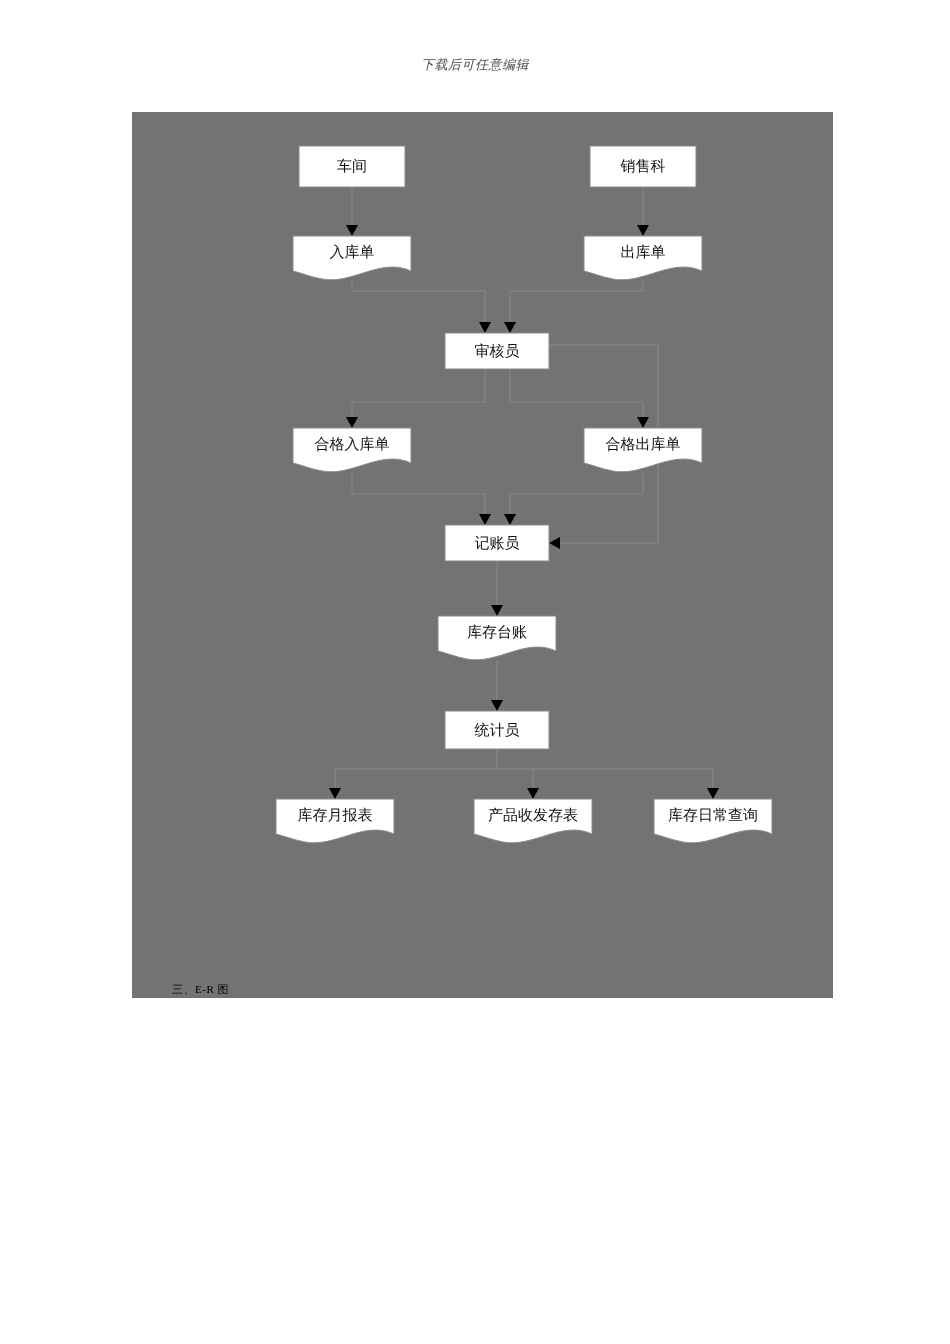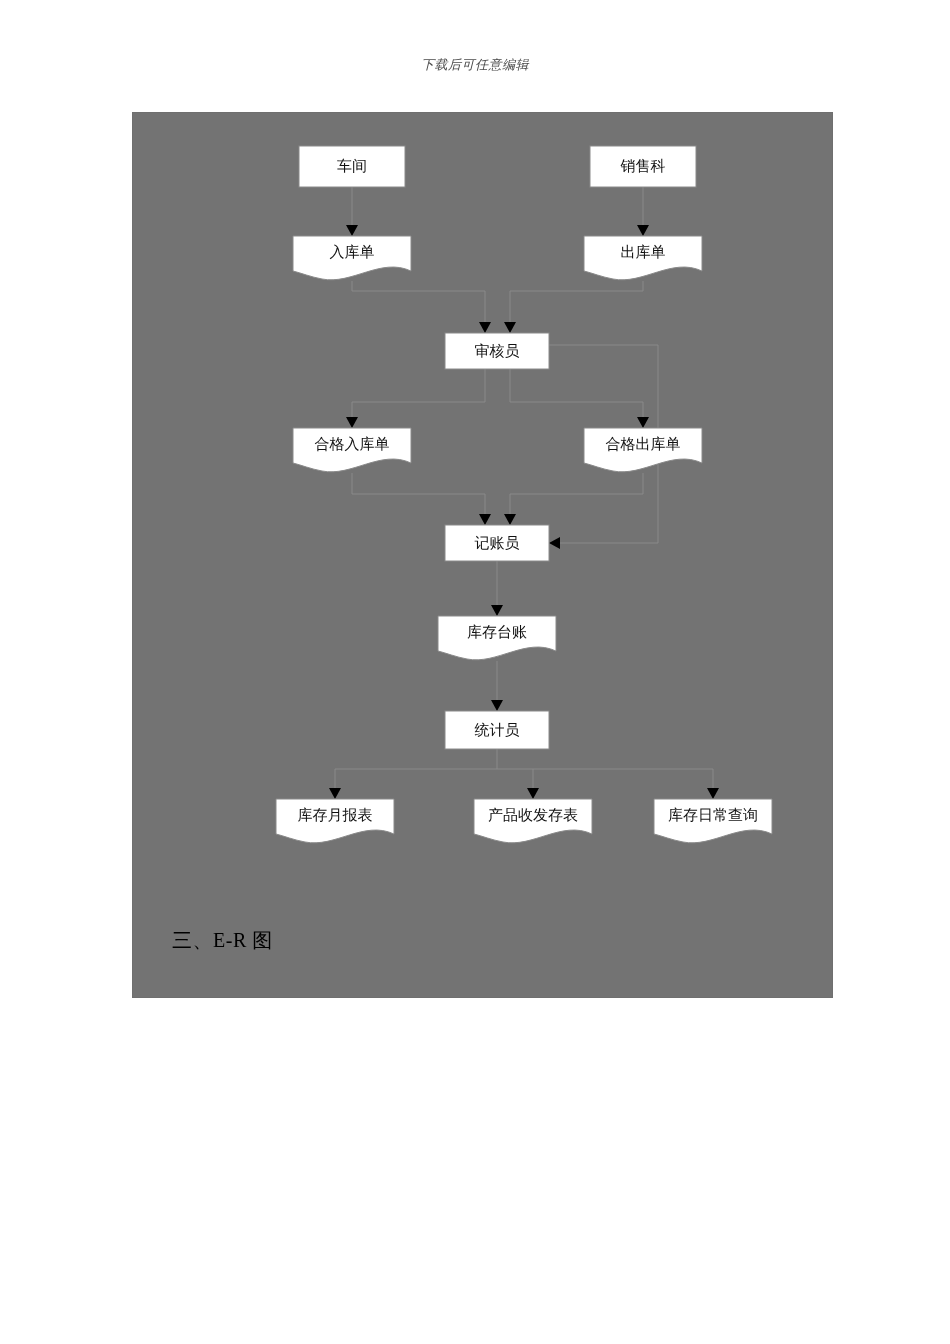--- a/index.html
+++ b/index.html
@@ -59,23 +59,23 @@
     stroke-width: 1;
     fill: none;
   }
   .arrow-head {
     fill: #000000;
     stroke: none;
   }
   #section-heading {
     position: absolute;
     left: 172px;
-    top: 927px;
+    top: 982px;
     font-family: "Liberation Serif", "DejaVu Serif", serif;
-    font-size: 20px;
+    font-size: 11px;
     color: #000000;
     letter-spacing: 0.5px;
   }
 </style>
 </head>
 <body>
 
 <div id="page-header">下载后可任意编辑</div>
 
 <div id="diagram-frame">

